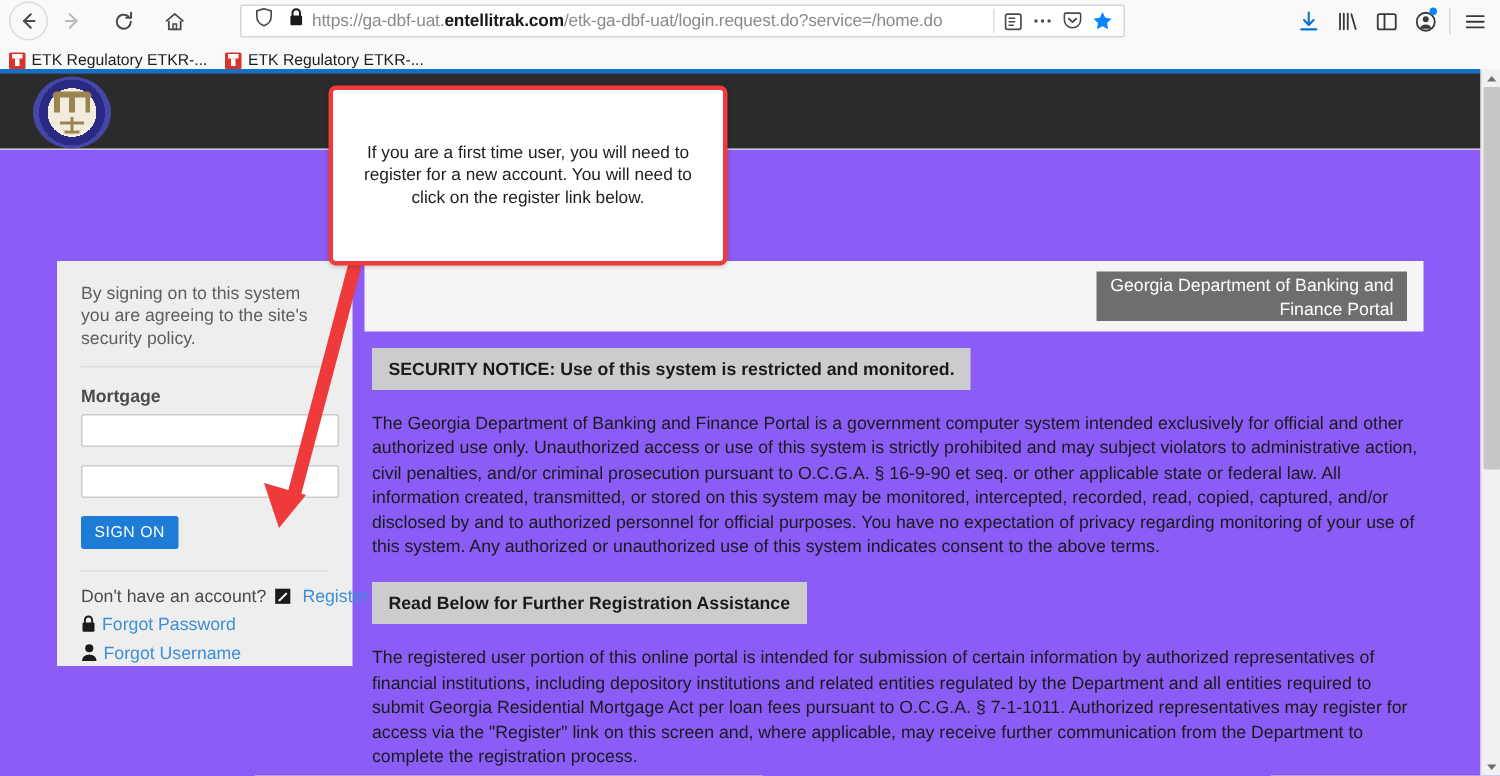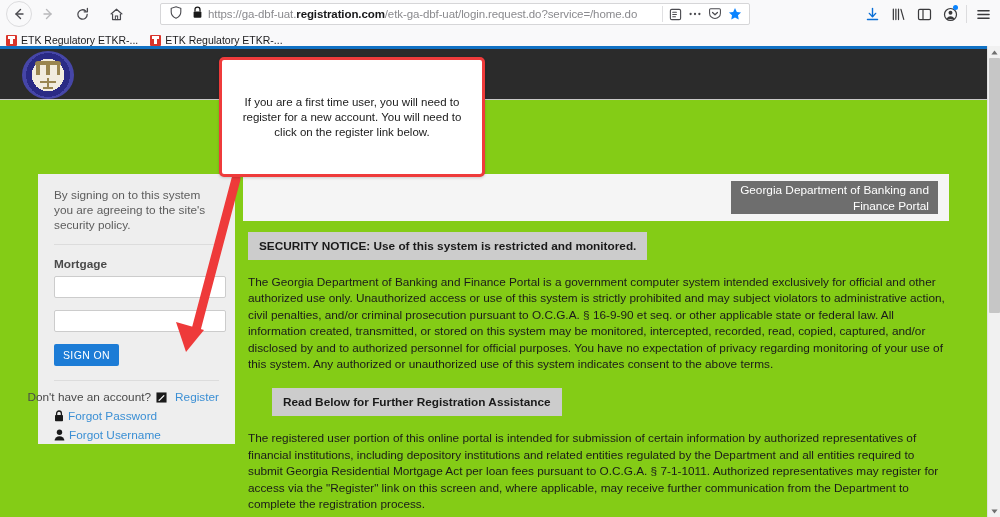--- a/index.html
+++ b/index.html
@@ -60,21 +60,21 @@
     width: 11px; height: 11px; border-radius: 1px; background:#d9342b;
     margin-right: 4px; position:relative; flex:0 0 auto;
   }
   .bm-favicon::before{content:"";position:absolute;left:2px;top:1px;width:7px;height:3px;background:#fff;}
   .bm-favicon::after{content:"";position:absolute;left:4px;top:4px;width:3px;height:5px;background:#fff;}
   .bm-label { font-size: 10.5px; color: #1c1c1e; white-space: nowrap; }
 
   
   #viewport {
     position: absolute; left: 0; top: 46px; width: 1000px; height: 471px;
-    background: #84cc16; overflow: hidden;
+    background: #8b5cf6; overflow: hidden;
   }
   #blue-topline { position:absolute; left:0; top:0; width:988px; height:3px; background:#1172c4;}
 
   #site-header {
     position: absolute; left: 0; top: 3px; width: 988px; height: 50px;
     background: #2b2b2b;
   }
 
   #header-line { position:absolute; left:0; top:53px; width:988px; height:1px; background:#c9c9c9;}
 
@@ -95,21 +95,21 @@
     width: 172px; height: 22px; background:#ffffff;
     border:1px solid #cccccc; border-radius:2px; margin-bottom: 12px;
     font-size: 12px; padding: 0 5px; color:#333; outline:none;
   }
   #signon-btn {
     width: 65px; height: 22px; background:#1c7cd6; border:none; border-radius:2px;
     color:#ffffff; font-size:10.5px; font-weight:normal; letter-spacing:0.4px;
     cursor:pointer; font-family:"Liberation Sans", sans-serif;
   }
   #panel-rule2 { height:1px; background:#dcdcdc; margin: 14px 0 9px 0;}
-  #account-line { font-size:11.8px; color:#4a4a4a; display:flex; align-items:center; white-space:nowrap;justify-content:flex-end;}
+  #account-line { font-size:11.8px; color:#4a4a4a; display:flex; align-items:center; white-space:nowrap;}
   .ilink { color:#3b8fd4; text-decoration:none; font-size:11.8px;}
   .linkrow { display:flex; align-items:center; margin-top:5px;}
   .mini-ico { margin-right:4px; display:flex; align-items:center; flex:0 0 auto;}
 
   
   #portal-banner-wrap {
     position:absolute; left:243px; top:128px; width:706px; height:47px;
     background:#f5f5f5;
   }
   #portal-banner {
@@ -200,21 +200,21 @@
       <svg width="12" height="13" viewBox="0 0 12 13">
         <path d="M6 0.8 L10.8 2.3 V6 c0 3.2-2.6 5.3-4.8 6.2C3.8 11.3 1.2 9.2 1.2 6 V2.3 Z" fill="none" stroke="#4a4a4f" stroke-width="1.1"></path>
       </svg>
     </span>
     <span class="lock-ico">
       <svg width="11" height="13" viewBox="0 0 11 13">
         <path d="M3 5.6 V3.6 a2.5 2.5 0 0 1 5 0 v2" fill="none" stroke="#1a1a1a" stroke-width="1.3"></path>
         <rect x="1.6" y="5.4" width="7.8" height="6.4" rx="1" fill="#1a1a1a"></rect>
       </svg>
     </span>
-    <span id="url-text">https://ga-dbf-uat.<b>registration.com</b>/etk-ga-dbf-uat/login.request.do?service=/home.do</span>
+    <span id="url-text">https://ga-dbf-uat.<b>entellitrak.com</b>/etk-ga-dbf-uat/login.request.do?service=/home.do</span>
     <span id="urlbar-sep"></span>
     <span class="urlbar-action">
       <svg width="13" height="13" viewBox="0 0 14 14">
         <rect x="1.5" y="1.5" width="11" height="11" rx="1.5" fill="none" stroke="#4a4a4f" stroke-width="1.2"></rect>
         <path d="M4 4.5 H8 M4 7 H8 M4 9.5 H7" stroke="#4a4a4f" stroke-width="1.1" stroke-linecap="round"></path>
       </svg>
     </span>
     <span class="urlbar-action">
       <svg width="14" height="6" viewBox="0 0 16 6">
         <circle cx="3" cy="3" r="1.3" fill="#4a4a4f"></circle>
@@ -335,21 +335,21 @@
     </div>
   </div>
 
   <div id="portal-banner-wrap">
     <div id="portal-banner">Georgia Department of Banking and Finance Portal</div>
   </div>
 
   <div id="content">
     <div class="grey-heading">SECURITY NOTICE: Use of this system is restricted and monitored.</div>
     <p class="body-par">The Georgia Department of Banking and Finance Portal is a government computer system intended exclusively for official and other authorized use only. Unauthorized access or use of this system is strictly prohibited and may subject violators to administrative action, civil penalties, and/or criminal prosecution pursuant to O.C.G.A. § 16-9-90 et seq. or other applicable state or federal law. All information created, transmitted, or stored on this system may be monitored, intercepted, recorded, read, copied, captured, and/or disclosed by and to authorized personnel for official purposes. You have no expectation of privacy regarding monitoring of your use of this system. Any authorized or unauthorized use of this system indicates consent to the above terms.</p>
-    <div class="grey-heading" style="margin-top:16px;margin-left:24px;">Read Below for Further Registration Assistance</div>
+    <div class="grey-heading" style="margin-top:16px;">Read Below for Further Registration Assistance</div>
     <p class="body-par">The registered user portion of this online portal is intended for submission of certain information by authorized representatives of financial institutions, including depository institutions and related entities regulated by the Department and all entities required to submit Georgia Residential Mortgage Act per loan fees pursuant to O.C.G.A. § 7-1-1011.  Authorized representatives may register for access via the "Register" link on this screen and, where applicable, may receive further communication from the Department to complete the registration process.</p>
     
     
   </div>
 
   <div style="position:absolute;left:22px;top:5px;width:55px;height:48px;">
     <div style="position:absolute;left:0;top:0;width:52px;height:48px;border-radius:50%;
                 background:radial-gradient(circle,#f2ecdf 0 46%,#2a2a85 46% 62%,#4646a8 62% 74%,#1b1b63 74% 100%);">
       <div style="position:absolute;left:13px;top:10px;width:26px;height:14px;">
         <div style="position:absolute;top:0;left:0;width:26px;height:4px;background:#9a8550;border-radius:3px 3px 0 0;"></div>

